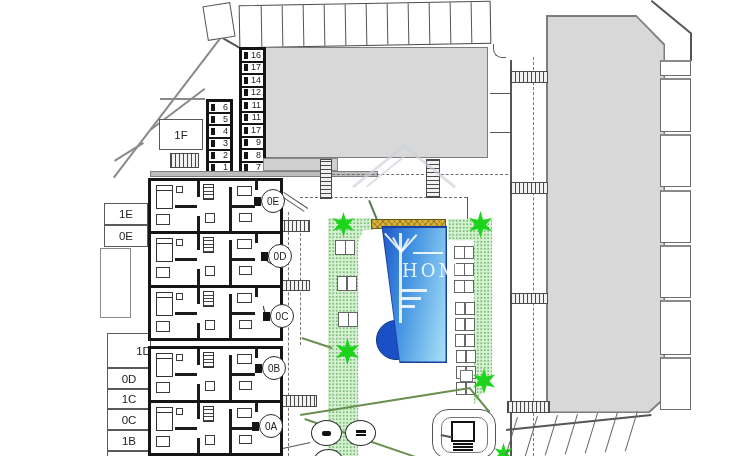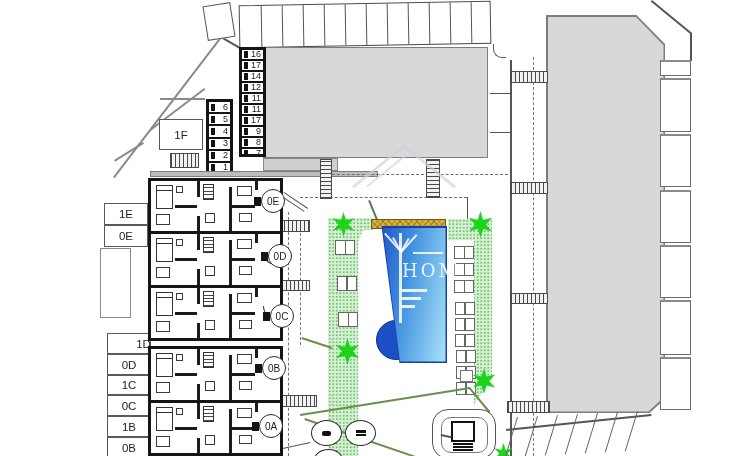--- a/index.html
+++ b/index.html
@@ -92,21 +92,21 @@
               clip-path:polygon(0 0,76% 0,100% 7.3%,100% 96.5%,87% 100%,0 100%);"></div>
 
   <div class="terr" style="top:60px;height:16px;"></div>
   <div class="terr" style="top:78px;height:54px;"></div>
   <div class="terr" style="top:134px;height:53px;"></div>
   <div class="terr" style="top:190px;height:53px;"></div>
   <div class="terr" style="top:245px;height:53px;"></div>
   <div class="terr" style="top:300px;height:55px;"></div>
   <div class="terr" style="top:357px;height:53px;"></div>
 
-  <div class="storage" style="left:239px;top:47px;width:27px;height:110px;">
+  <div class="storage" style="left:239px;top:47px;width:27px;height:129px;">
       <div>16</div>
       <div>17</div>
       <div>14</div>
       <div>12</div>
       <div>11</div>
       <div>11</div>
       <div>17</div>
       <div>9</div>
       <div>8</div>
       <div>7</div>
@@ -125,21 +125,21 @@
 
   <div class="abs" style="left:263px;top:158px;width:75px;height:13px;background:#cfcfcf;border:1px solid #8a8a8a;"></div>
   <div class="abs" style="left:150px;top:171px;width:228px;height:6px;background:#bdbdbd;border:1px solid #7d7d7d;"></div>
 
   <div class="abs" style="left:104px;top:203px;">
       <div class="lbl-box" style="height: 22px;">1E</div>
       <div class="lbl-box" style="height: 22px;">0E</div>
     </div>
   <div class="abs" style="left:100px;top:248px;width:31px;height:70px;border:1.5px solid #8a8a8a;background:#fff;"></div>
   <div class="abs" style="left:107px;top:333px;">
-      <div class="lbl-box" style="height: 21px; padding-left: 29px;">1D</div>
+      <div class="lbl-box" style="height: 35px; padding-left: 29px;">1D</div>
       <div class="lbl-box" style="height: 21px;">0D</div>
       <div class="lbl-box" style="height: 20px;">1C</div>
       <div class="lbl-box" style="height: 21px;">0C</div>
       <div class="lbl-box" style="height: 21px;">1B</div>
       <div class="lbl-box" style="height: 21px;">0B</div>
     </div>
 
   <div class="apt" style="top:178px;height:163px;">
     <div class="apt-unit">
         <div class="wall" style="left: 46px; top: 0px; width: 3px; height: 16px;"></div>

